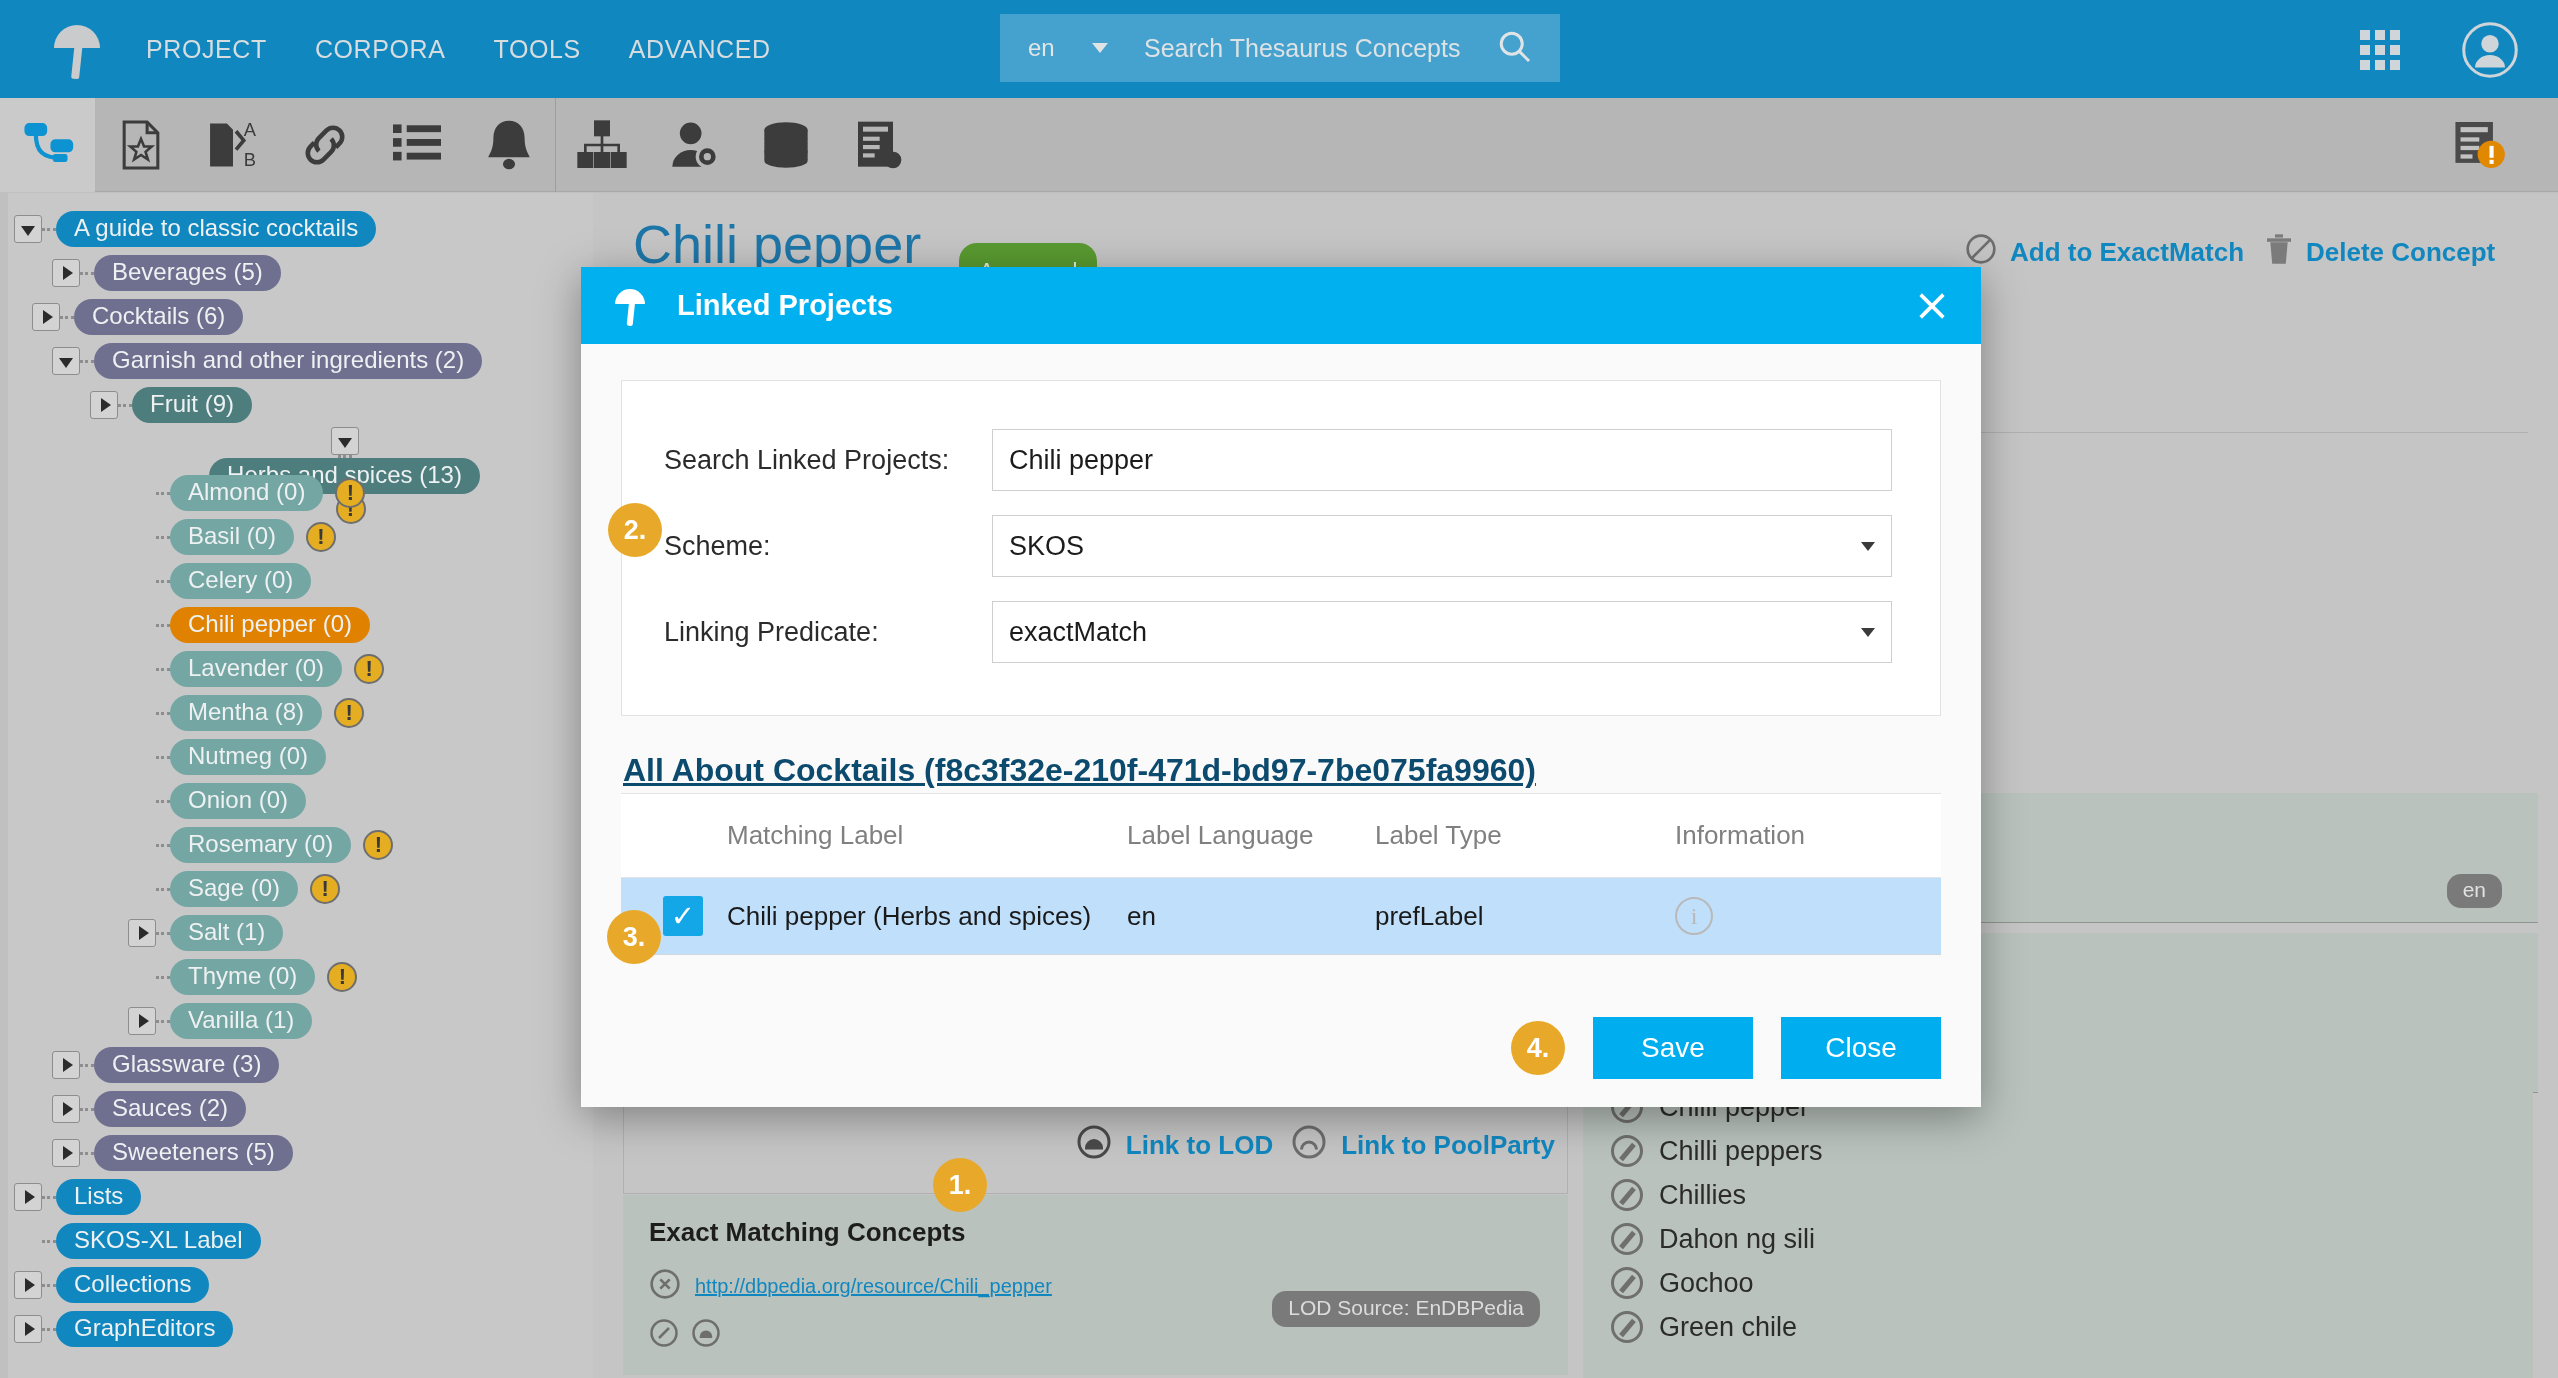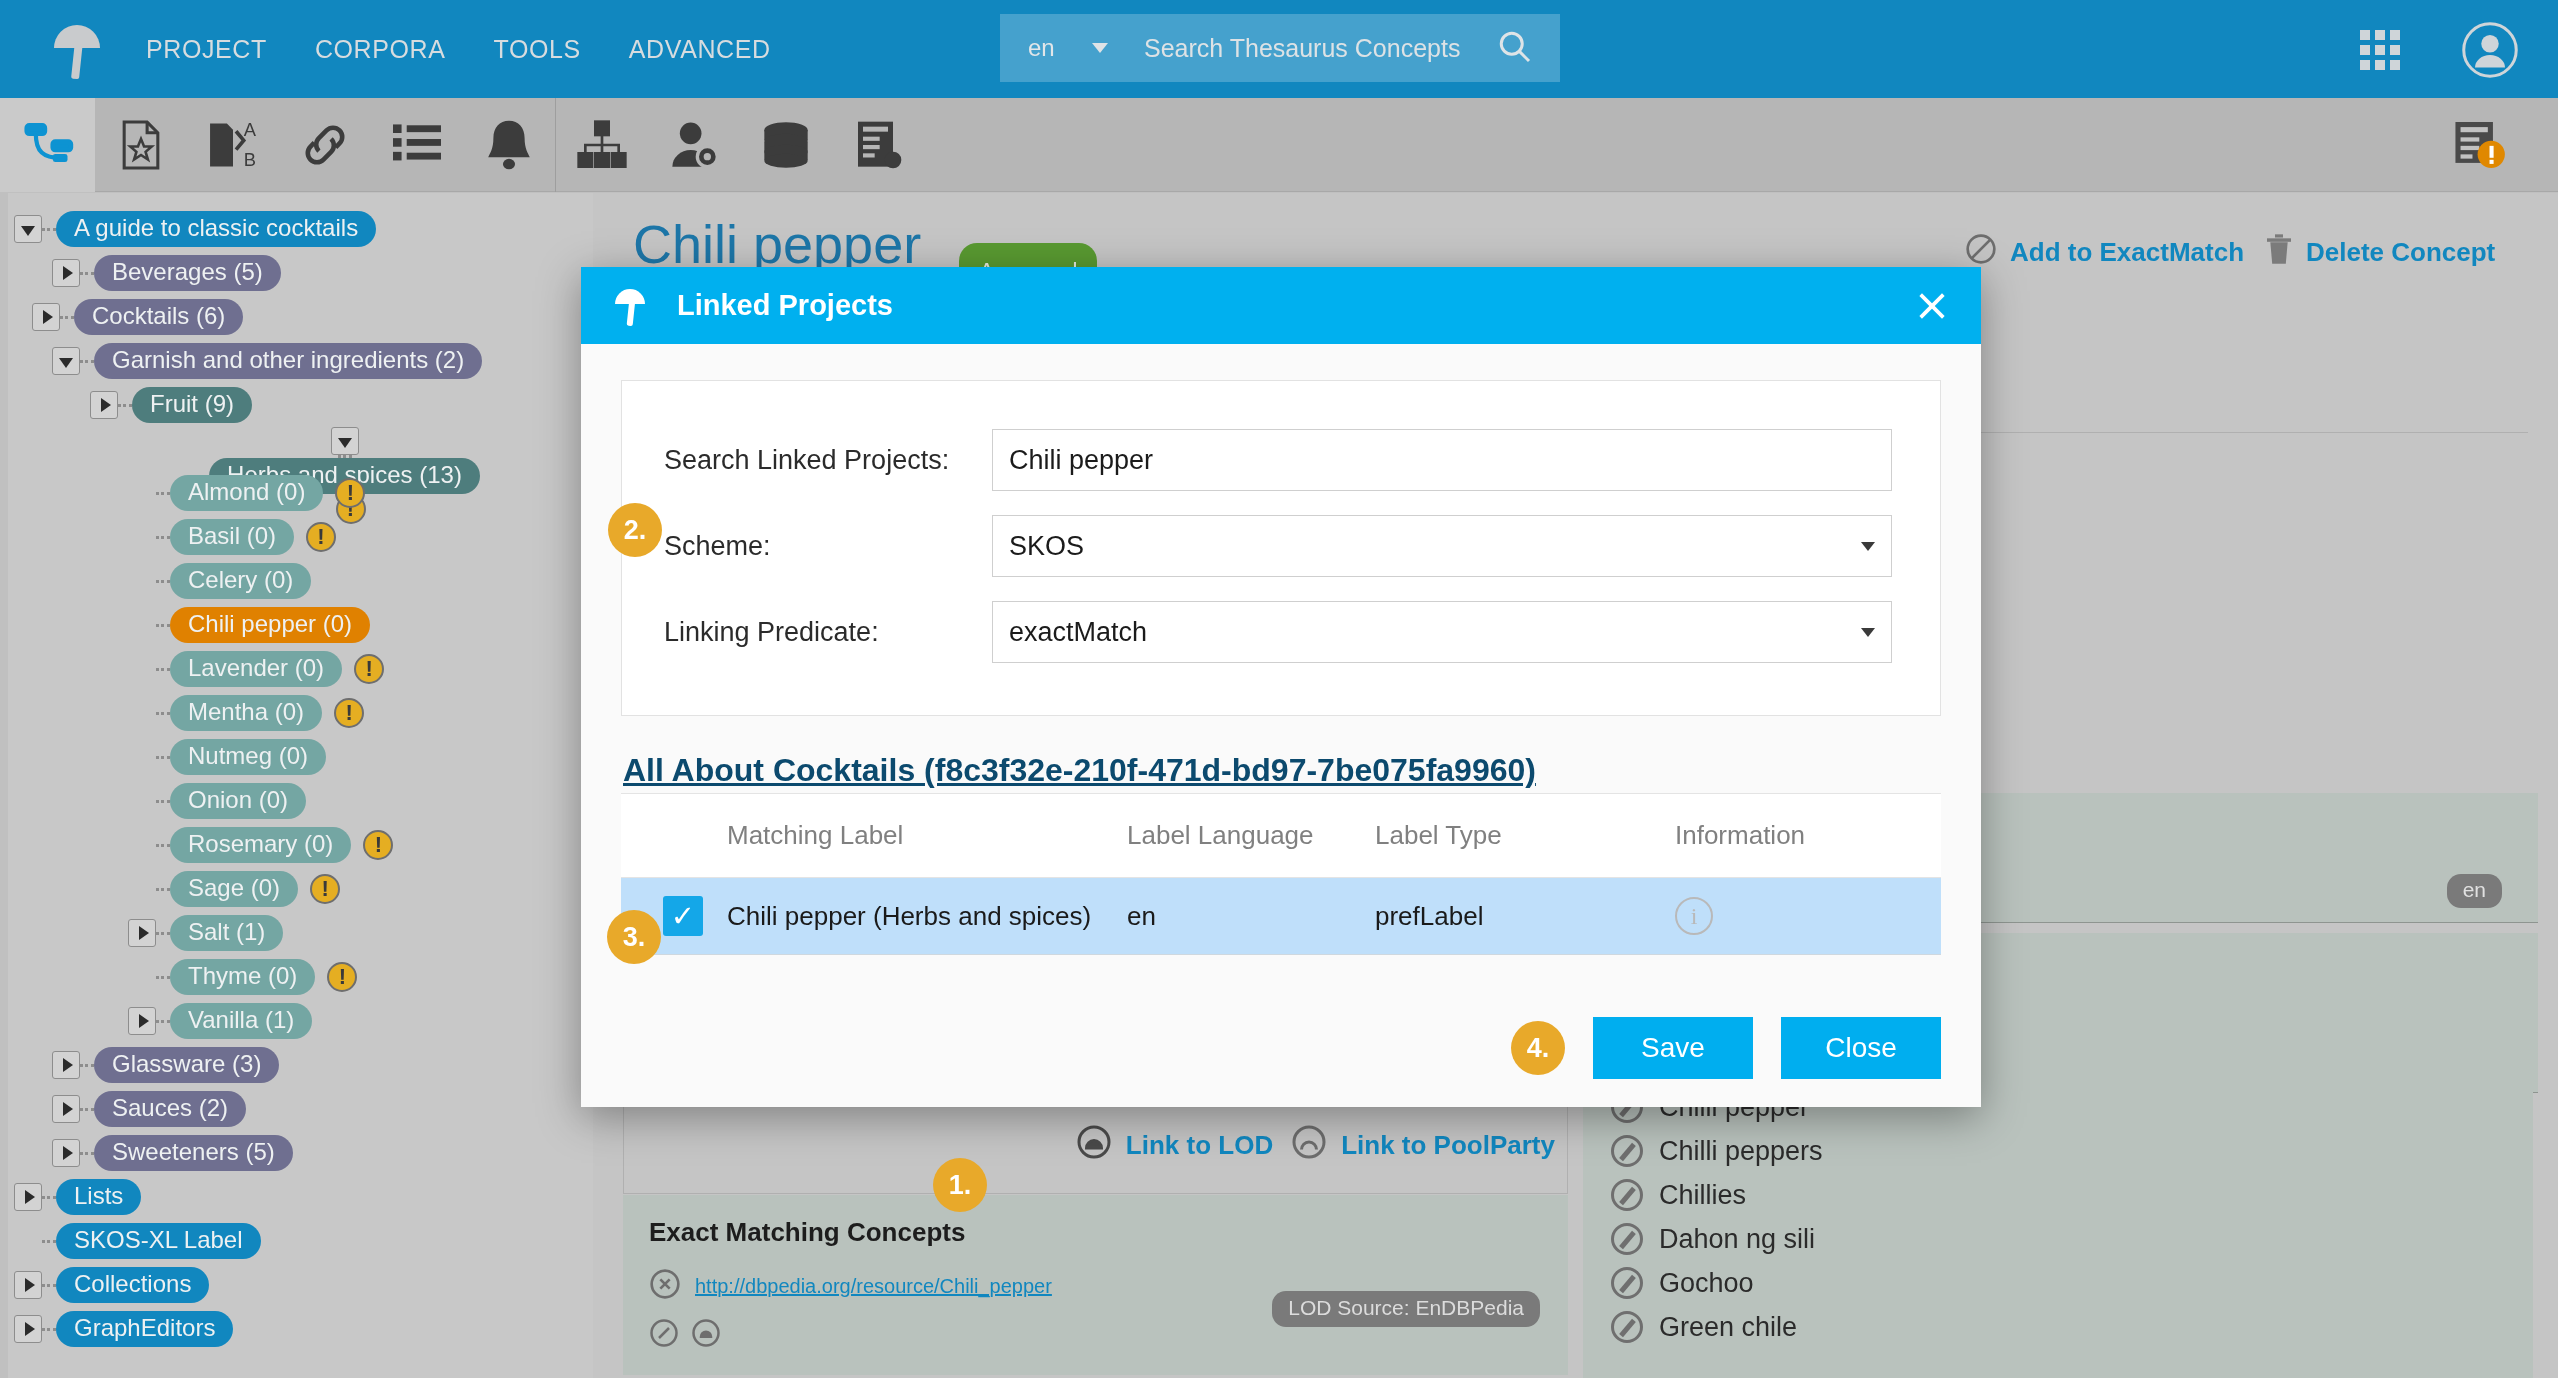--- a/index.html
+++ b/index.html
@@ -489,21 +489,21 @@
       </div>
       <div class="dots"></div>
       <div class="pill lvl3">Lavender (0)</div>
       <div class="warn">!</div>
     </div>
     <div class="tree-row" style="padding-left: 120px;">
       <div class="toggle empty">
         <div class="tri-right"></div>
       </div>
       <div class="dots"></div>
-      <div class="pill lvl3">Mentha (0)</div>
+      <div class="pill lvl3">Mentha (8)</div>
       <div class="warn">!</div>
     </div>
     <div class="tree-row" style="padding-left: 120px;">
       <div class="toggle empty">
         <div class="tri-right"></div>
       </div>
       <div class="dots"></div>
       <div class="pill lvl3">Nutmeg (0)</div>
     </div>
     <div class="tree-row" style="padding-left: 120px;">

